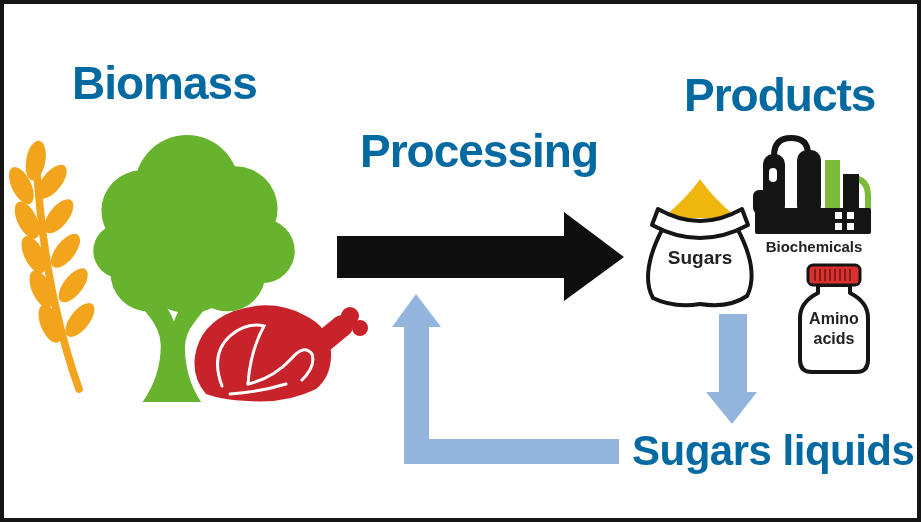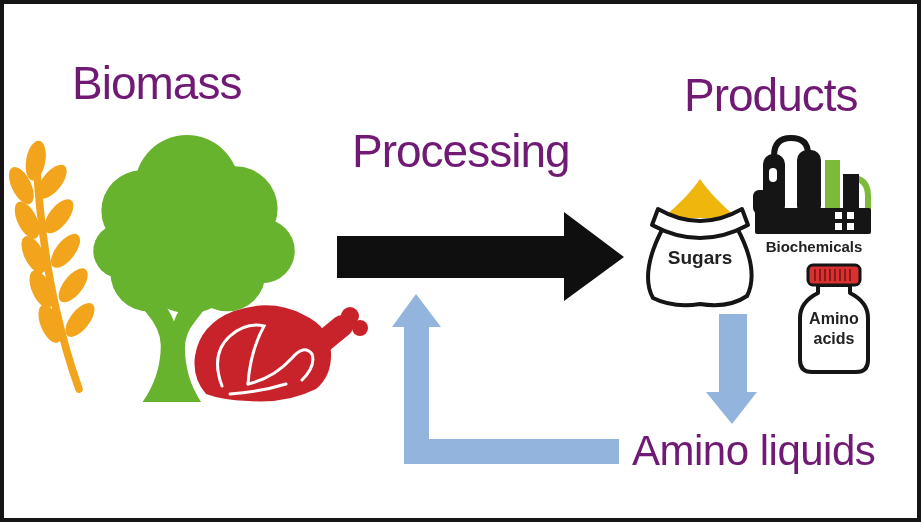--- a/index.html
+++ b/index.html
@@ -7,37 +7,37 @@
     position:relative;
     width:921px;height:522px;
     box-sizing:border-box;
     border:4px solid #151515;
     background:#ffffff;
     font-family:"Liberation Sans", sans-serif;
     overflow:hidden;
   }
   .abs{position:absolute;}
   .title{
-    font-weight:400;color:#701a75;line-height:1;
+    font-weight:700;color:#0369a1;line-height:1;
     letter-spacing:-1px;white-space:nowrap;
   }
   .t46{font-size:46px;}
   .t42{font-size:42px;}
   svg{display:block;overflow:visible;}
   svg text{font-family:"Liberation Sans", sans-serif;font-weight:700;fill:#222;}
 </style>
 </head>
 <body>
 
 <div id="frame">
 
   <div class="abs title t46" style="left:68px;top:56px;">Biomass</div>
-  <div class="abs title t46" style="left:348px;top:124px;">Processing</div>
+  <div class="abs title t46" style="left:356px;top:124px;">Processing</div>
   <div class="abs title t46" style="left:680px;top:68px;">Products</div>
-  <div class="abs title t42" style="left:628px;top:426px;letter-spacing:-0.5px;">Amino liquids</div>
+  <div class="abs title t42" style="left:628px;top:426px;letter-spacing:-0.5px;">Sugars liquids</div>
 
   <svg class="abs" style="left:2px;top:140px;" width="96" height="252" viewBox="0 0 100 260">
     <g fill="#f2a51c">
       <path d="M31,8 Q36,100 52,170 Q62,215 76,254" fill="none" stroke="#f2a51c" stroke-width="8" stroke-linecap="round"></path>
       <ellipse cx="31" cy="16" rx="10" ry="21" transform="rotate(10 31 16)"></ellipse>
       <ellipse cx="16" cy="42" rx="10" ry="21" transform="rotate(-26 16 42)"></ellipse>
       <ellipse cx="48" cy="38" rx="10" ry="21" transform="rotate(38 48 38)"></ellipse>
       <ellipse cx="22" cy="78" rx="10" ry="21" transform="rotate(-26 22 78)"></ellipse>
       <ellipse cx="55" cy="74" rx="10" ry="21" transform="rotate(38 55 74)"></ellipse>
       <ellipse cx="29" cy="114" rx="10" ry="21" transform="rotate(-26 29 114)"></ellipse>

